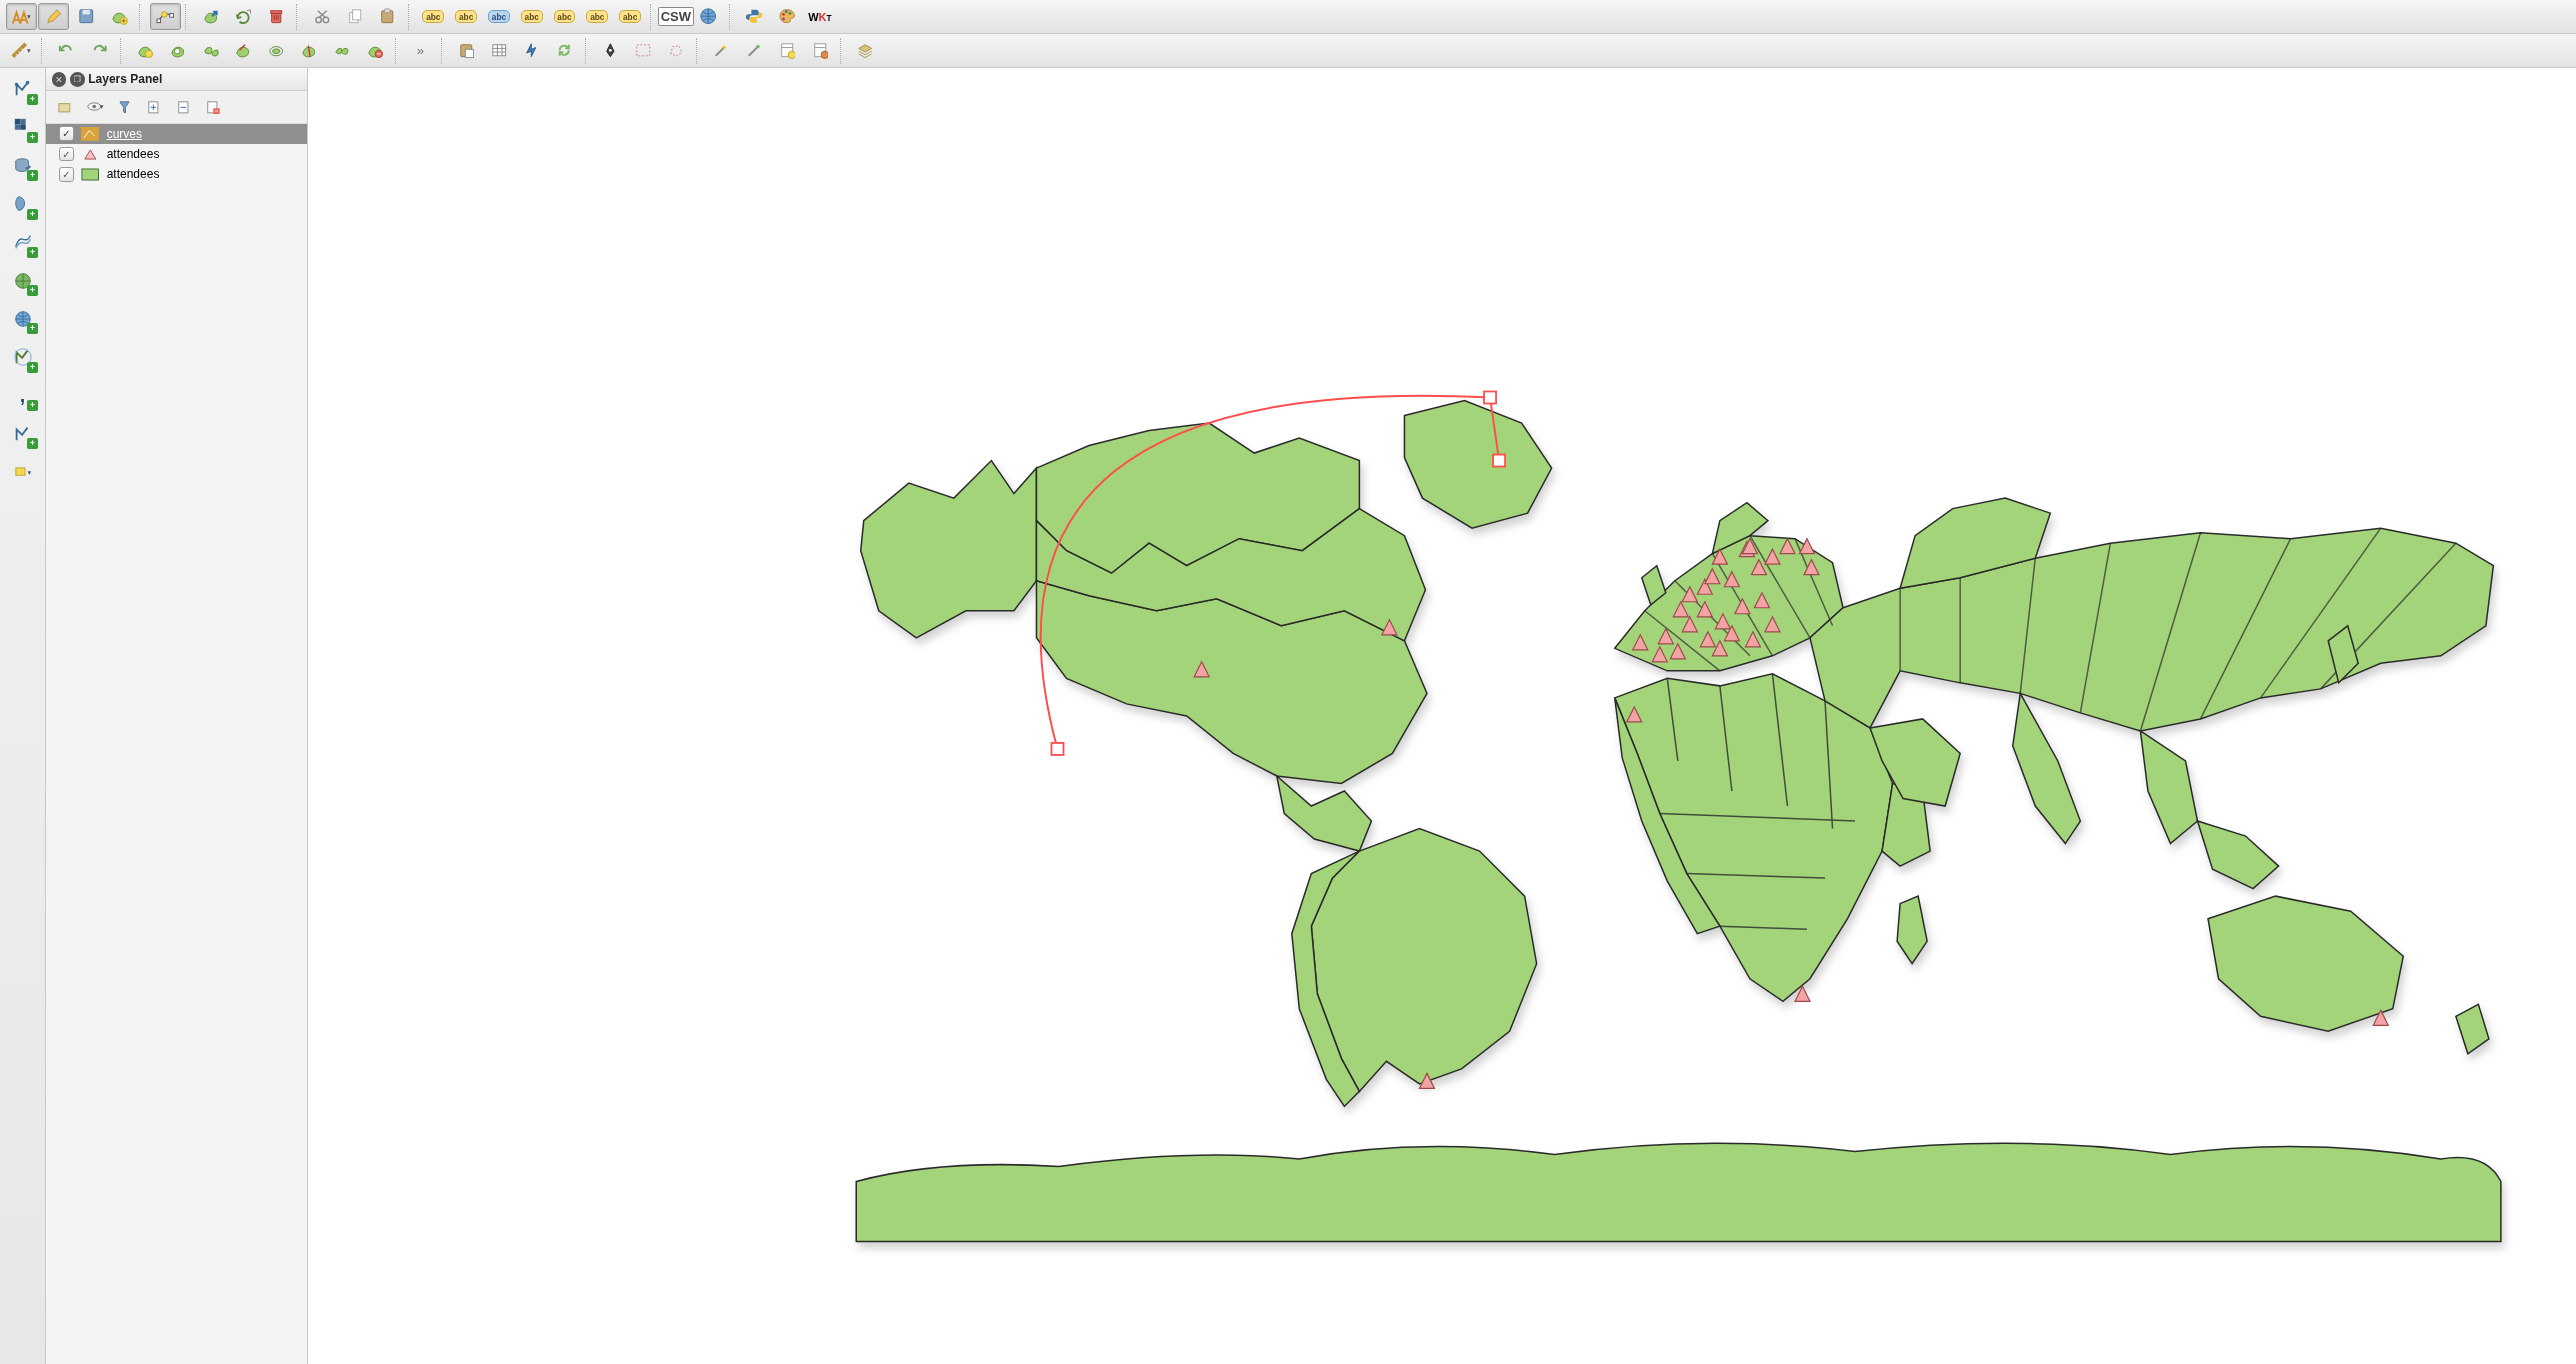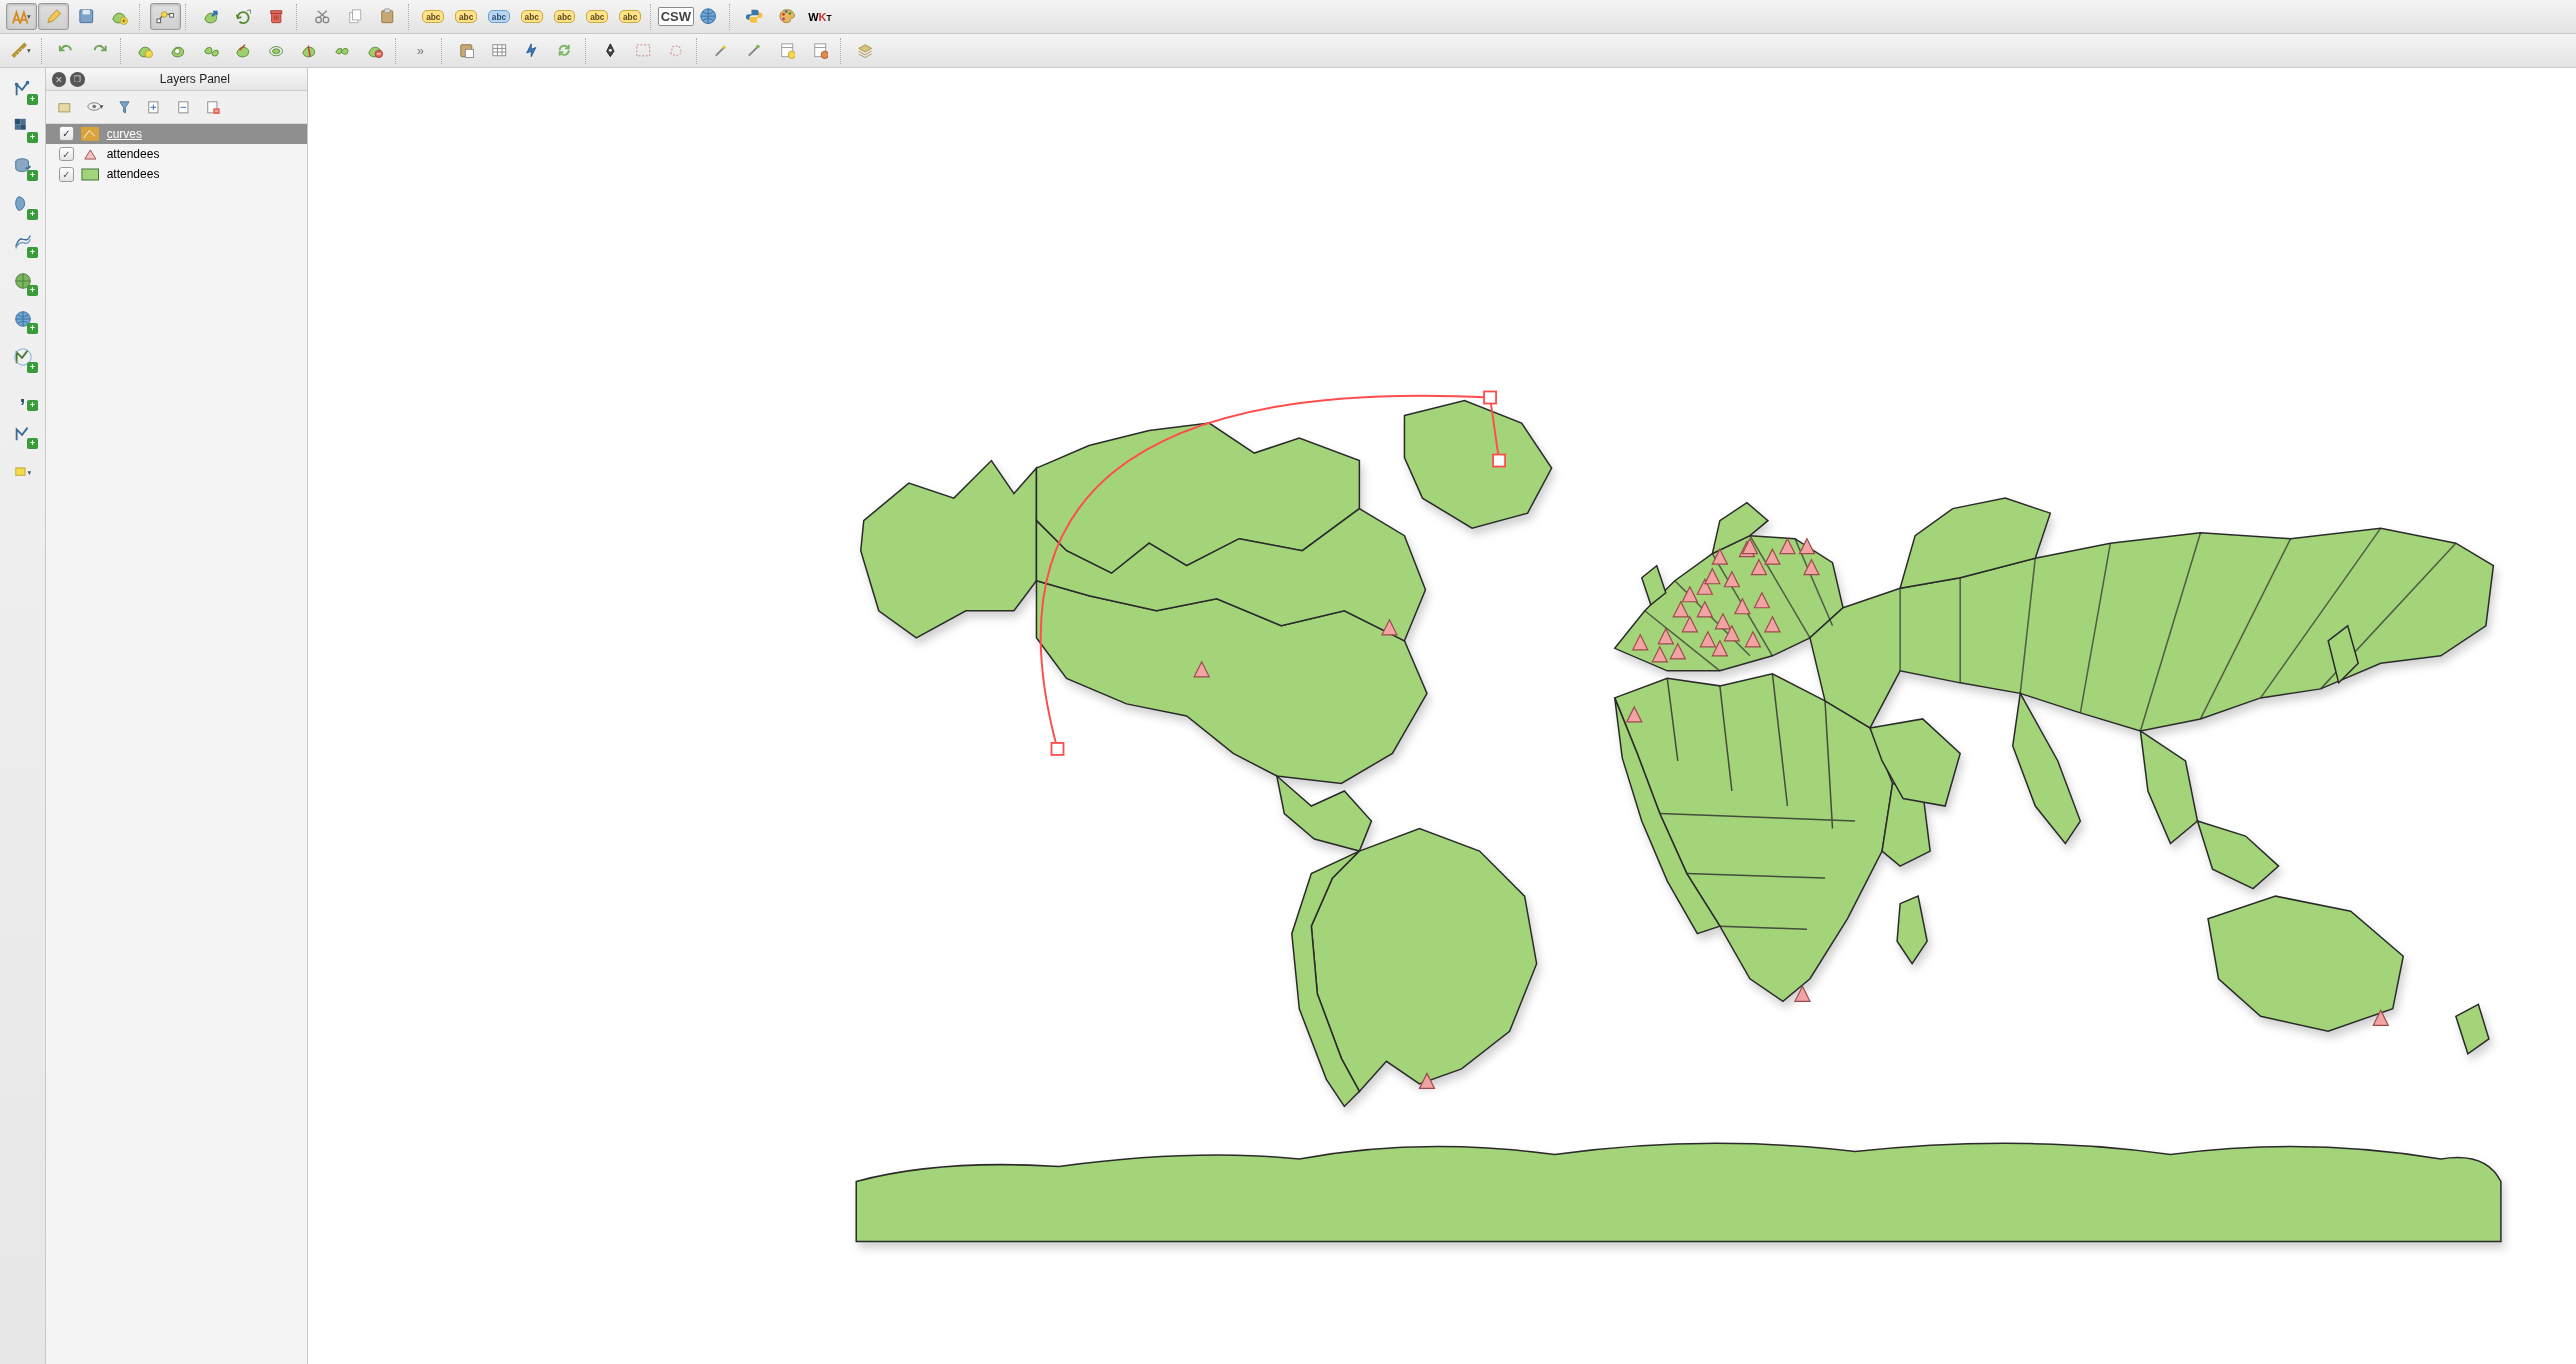--- a/index.html
+++ b/index.html
@@ -8,21 +8,21 @@
   .toolbar { display: flex; align-items: center; gap: 1.8px; padding: 2.8px 5.5px; border-bottom: 0.9px solid #c9c9c9; background: linear-gradient(#f5f5f5,#e3e3e3); }
   .tool-btn { width: 31px; height: 27.5px; border: 0.9px solid transparent; border-radius: 2.8px; display: flex; align-items: center; justify-content: center; cursor: pointer; font-size: 14.7px; color: #555; }
   .tool-btn.active { border: 0.9px solid #999; background: linear-gradient(#e0e0e0,#cfcfcf); box-shadow: inset 0 0.9px 2.8px rgba(0,0,0,0.2); }
   .sep { width: 5.5px; height: 26px; border-left: 0.9px dotted #aaa; margin: 0 2.8px; }
   .workspace { flex: 1; display: flex; overflow: hidden; }
   .left-tools { width: 46px; background: linear-gradient(#f2f2f2,#e7e7e7); border-right: 0.9px solid #c8c8c8; display: flex; flex-direction: column; align-items: center; padding: 5.5px 3.7px; gap: 7.3px; }
   .lt-btn { width: 31px; height: 31px; display:flex; align-items:center; justify-content:center; border-radius:3.7px; cursor:pointer; position:relative; }
   .plus-badge { position:absolute; right:0; bottom:0; width:11px;height:11px;background:#3a9b3a;border-radius:1.8px;color:#fff;font-size:8.3px;line-height:10px;text-align:center;font-weight:bold;}
   .panels { width: 262px; background: #f2f2f2; border-right: 0.9px solid #c8c8c8; display:flex; flex-direction:column;}
   .panel-head { display:flex; align-items:center; gap:3.7px; padding:3.7px 5.5px; background: linear-gradient(#f8f8f8,#e6e6e6); border-bottom:0.9px solid #ccc; }
-  .panel-head .title { flex:1; text-align:center; font-weight:400; color:#222;}
+  .panel-head .title { flex:1; text-align:left; font-weight:700; color:#222;}
   .panel-toolbar { display:flex; gap:5.5px; padding:3.7px 7.3px; border-bottom:0.9px solid #ddd; background:#f0f0f0;}
   .pt-btn { width:24px;height:24px;display:flex;align-items:center;justify-content:center;border-radius:2.8px;cursor:pointer;}
   .layer-list { flex:1; overflow:auto; background:#f4f4f4;}
   .layer-row { display:flex; align-items:center; gap:7.3px; padding:2.8px 7.3px 2.8px 13px; cursor:pointer;}
   .layer-row.selected { background:#8f8f8f; color:#fff;}
   .layer-row .cb { width:14.7px;height:14.7px; border-radius:2.8px;background:linear-gradient(#fff,#e4e4e4);border:0.9px solid #9a9a9a; display:flex;align-items:center;justify-content:center;font-size:10px;color:#555;}
   .layer-row.selected .cb { color:#333;}
   .layer-row .sym { width:18.4px;height:13.8px;display:flex;align-items:center;justify-content:center;}
   .layer-row .name { font-weight:normal;}
   .layer-row.selected .name { text-decoration: underline; color:#fff;}

